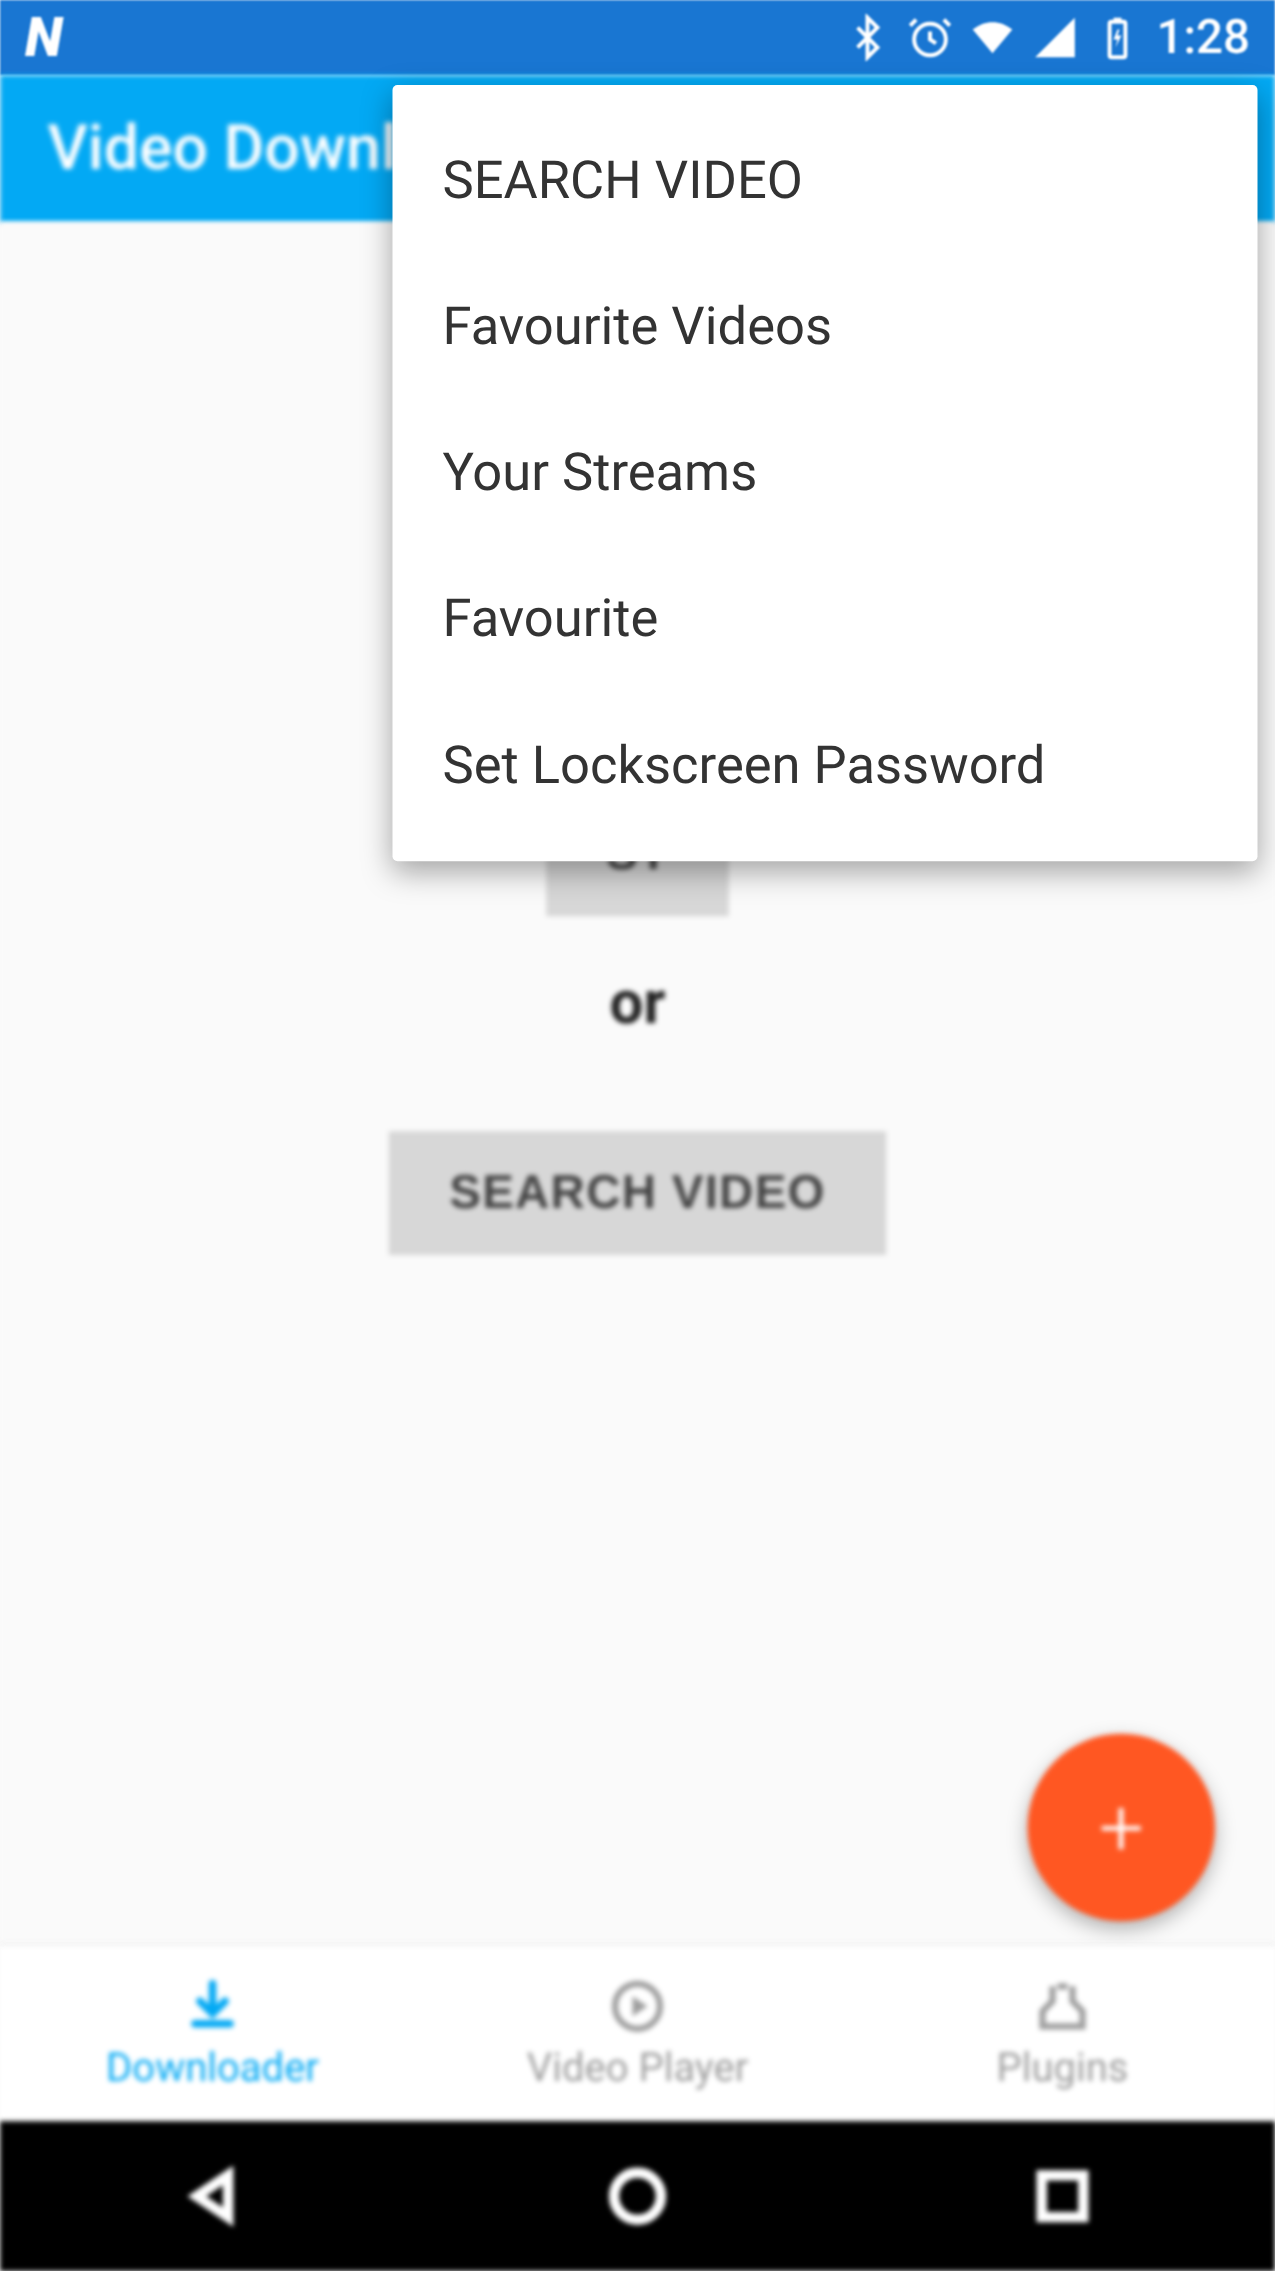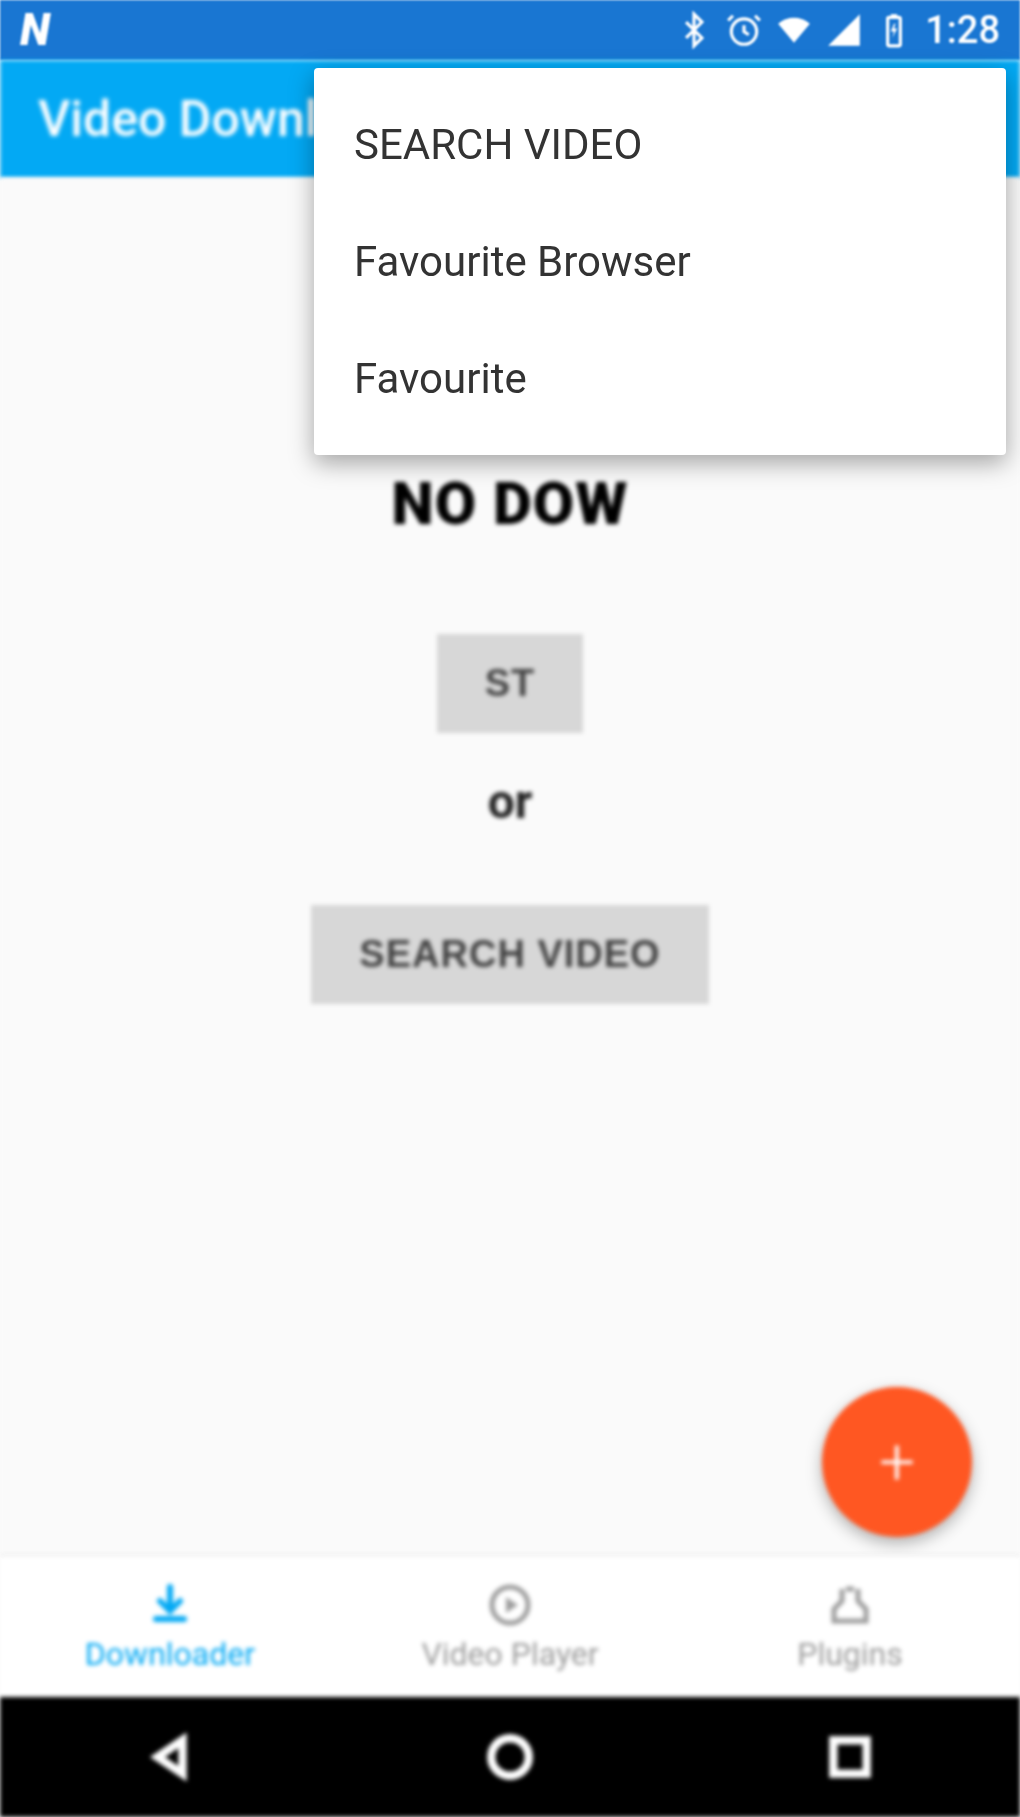--- a/index.html
+++ b/index.html
@@ -227,15 +227,17 @@
   <svg viewBox="0 0 24 24">
       <circle cx="12" cy="12" r="9"></circle>
     </svg>
   <svg viewBox="0 0 24 24">
       <rect x="4" y="4" width="16" height="16"></rect>
     </svg>
 </div>
 
 <div class="overflow-menu">
   <div class="menu-item">SEARCH VIDEO</div>
-  <div class="menu-item">Favourite Browser</div>
+  <div class="menu-item">Favourite Videos</div>
+  <div class="menu-item">Your Streams</div>
   <div class="menu-item">Favourite</div>
+  <div class="menu-item">Set Lockscreen Password</div>
 </div>
 
 </body></html>

